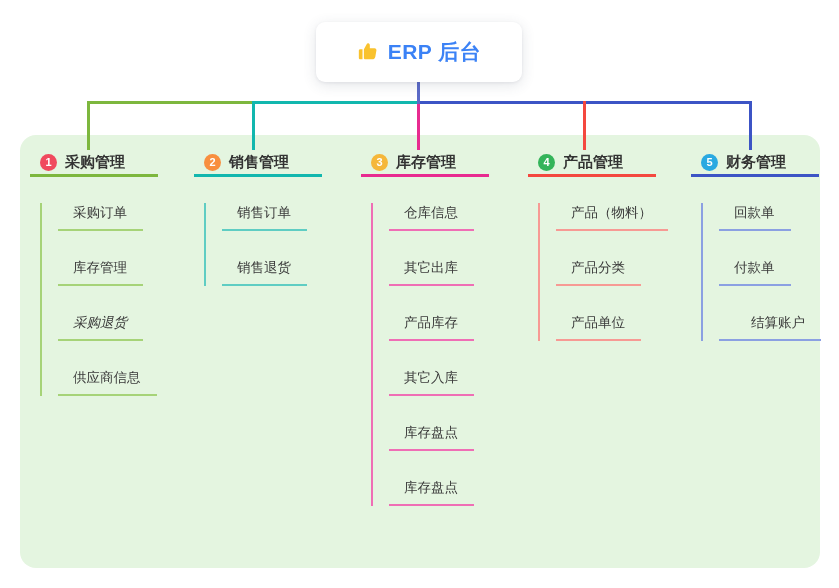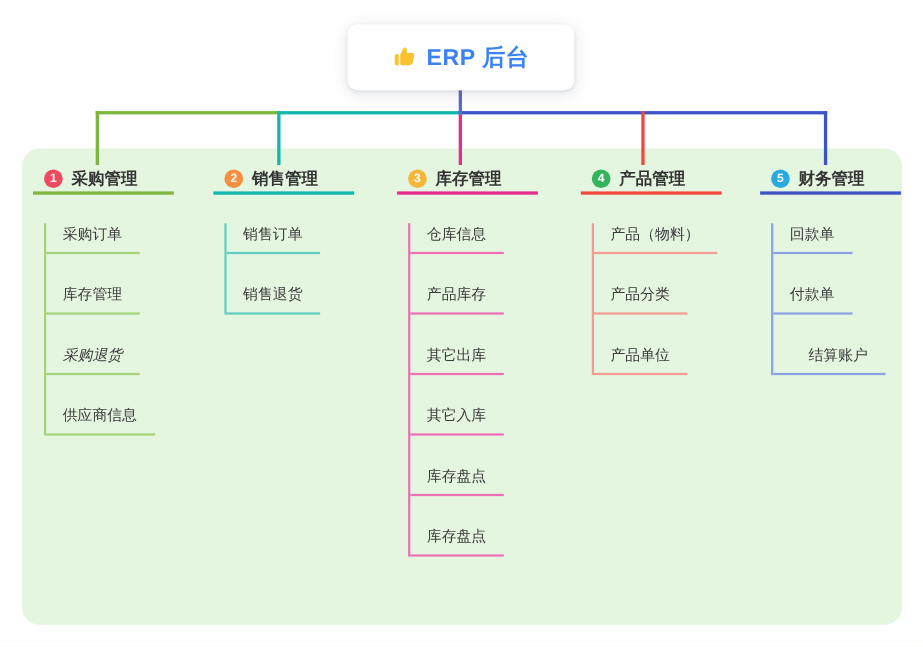--- a/index.html
+++ b/index.html
@@ -30,21 +30,21 @@
   .badge {
     width:17px; height:17px; border-radius:50%; flex:0 0 17px;
     color:#fff; font-size:11px; font-weight:700;
     display:flex; align-items:center; justify-content:center;
   }
   .blabel { font-size:15px; font-weight:600; color:#333333; white-space:nowrap; }
   .kids { margin-left:10px; border-left:2px solid #999; width:max-content; }
   .kid {
     width:max-content; border-bottom:2px solid #c4b5fd;
     padding:0 16px 6px 15px; margin-top:27px;
-    font-size:13.5px; line-height:20px; color:#3a3a3a; white-space:nowrap;
+    font-size:13.5px; line-height:20px; color:#3a3a3a; white-space:nowrap;margin-left:16px;
   }
   .kid:first-child { margin-top:26px; }
 </style>
 </head>
 <body>
 
 <div class="panel" style="background: rgb(228, 245, 224);"></div>
 
 <div class="conn" style="left: 87px; top: 101px; width: 167px; height: 3px; background: rgb(125, 183, 62);"></div>
 <div class="conn" style="left: 252px; top: 101px; width: 167px; height: 3px; background: rgb(18, 183, 174);"></div>
@@ -89,22 +89,22 @@
   </div>
 </div>
 
 <div class="branch" style="left:361px;">
   <div class="bhead" style="border-color: rgb(232, 43, 144);">
     <span class="badge" style="background: rgb(245, 183, 58);">3</span>
     <span class="blabel">库存管理</span>
   </div>
   <div class="kids" style="border-color: rgb(239, 110, 181);">
     <div class="kid" style="border-color: rgb(239, 110, 181);">仓库信息</div>
+    <div class="kid" style="border-color: rgb(239, 110, 181);">其它出库</div>
     <div class="kid" style="border-color: rgb(239, 110, 181);">产品库存</div>
-    <div class="kid" style="border-color: rgb(239, 110, 181);">其它出库</div>
     <div class="kid" style="border-color: rgb(239, 110, 181);">其它入库</div>
     <div class="kid" style="border-color: rgb(239, 110, 181);">库存盘点</div>
     <div class="kid" style="border-color: rgb(239, 110, 181);">库存盘点</div>
   </div>
 </div>
 
 <div class="branch" style="left:528px;">
   <div class="bhead" style="border-color: rgb(244, 72, 63);">
     <span class="badge" style="background: rgb(52, 180, 90);">4</span>
     <span class="blabel">产品管理</span>

